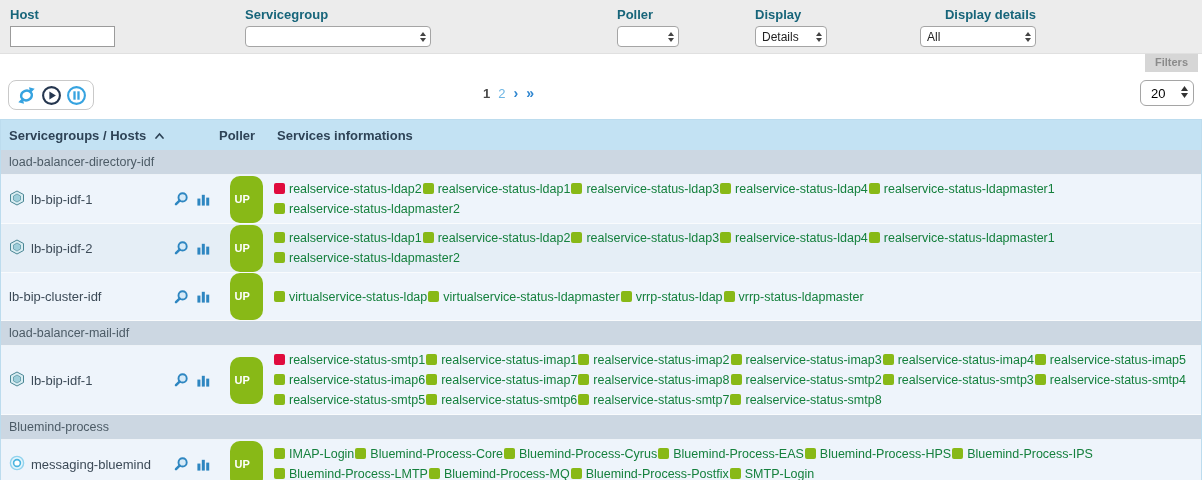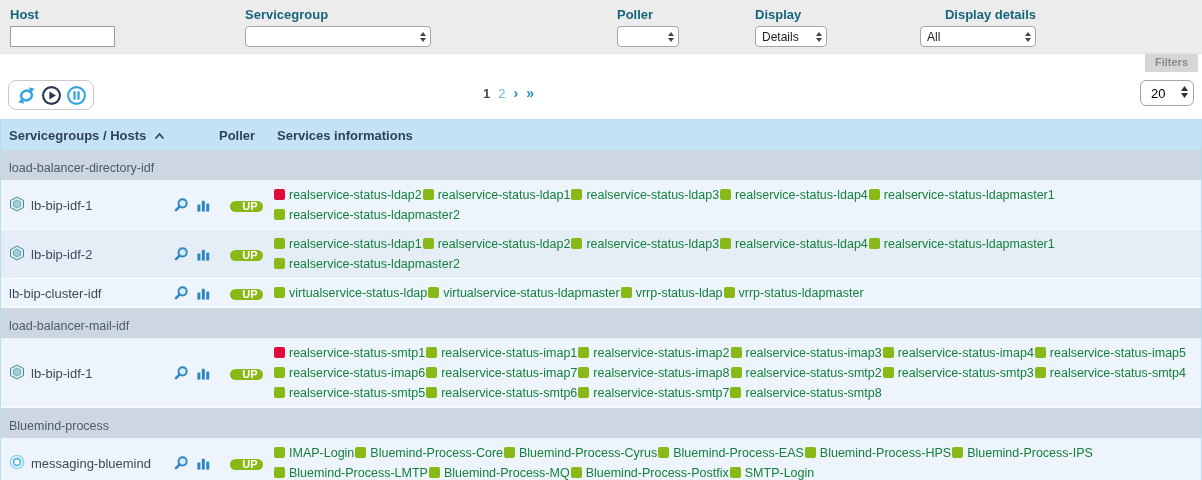--- a/index.html
+++ b/index.html
@@ -35,31 +35,31 @@
   .pg-arrow { color:#2f86d0; font-weight:bold; cursor:pointer; font-size:14px; }
   .pagesize { position:absolute; right:8px; top:8px; width:54px; height:26px; border:1px solid #a5a5a5;
     border-radius:6px; background:#fff; display:flex; align-items:center; justify-content:space-between;
     padding:0 4px 0 10px; font-size:13px; }
 
   
   .table-wrap { border:1px solid #bcdcee; border-bottom:none; }
   .thead { display:grid; grid-template-columns:164px 46px 54px 1fr; background:#c3e2f3;
     height:30px; align-items:center; padding-left:8px; font-size:13px; font-weight:bold; color:#2e4356; }
   .th-hosts { grid-column:1 / span 2; display:flex; align-items:center; gap:8px; }
-  .group-row { background:#ccd7e2; color:#4c5b66; font-size:12.5px; padding:11px 0 5px 8px;
+  .group-row { background:#ccd7e2; color:#4c5b66; font-size:12.5px; padding:5px 0 5px 8px;
     border-bottom:1px solid #eef3f8; }
   .host-row { display:grid; grid-template-columns:164px 46px 54px 1fr; padding-left:8px;
     background:#eef4fb; border-bottom:1px solid #f9fbfd; align-items:center; min-height:27px; }
   .host-row.alt { background:#e5eef6; }
   .cell-host { display:flex; align-items:center; gap:6px; font-size:13px; color:#3c4a57; }
   .host-name { cursor:pointer; }
   .cell-actions { display:flex; align-items:center; gap:7px; }
   .act { cursor:pointer; display:inline-flex; }
-  .badge { display:inline-block; min-width:33px; text-align:right; background:#88b917; color:#fff;
-    font-size:11px; font-weight:bold; border-radius:10px; padding:0 5px; line-height:1; }
+  .badge { display:inline-block; min-width:33px; text-align:left; background:#88b917; color:#fff;
+    font-size:11px; font-weight:bold; border-radius:10px; padding:18px 5px; line-height:1; }
   .cell-status { text-align:center; }
   .cell-services { font-size:12.5px; color:#15803d; line-height:20px; padding:4px 6px 4px 0; }
   .svc { white-space:nowrap; cursor:pointer; }
   .chip { display:inline-block; width:11px; height:11px; border-radius:2px; margin:0 4px 0 1px;
     vertical-align:-1px; }
   .svc-label { }
 </style>
 </head>
 <body>
 

